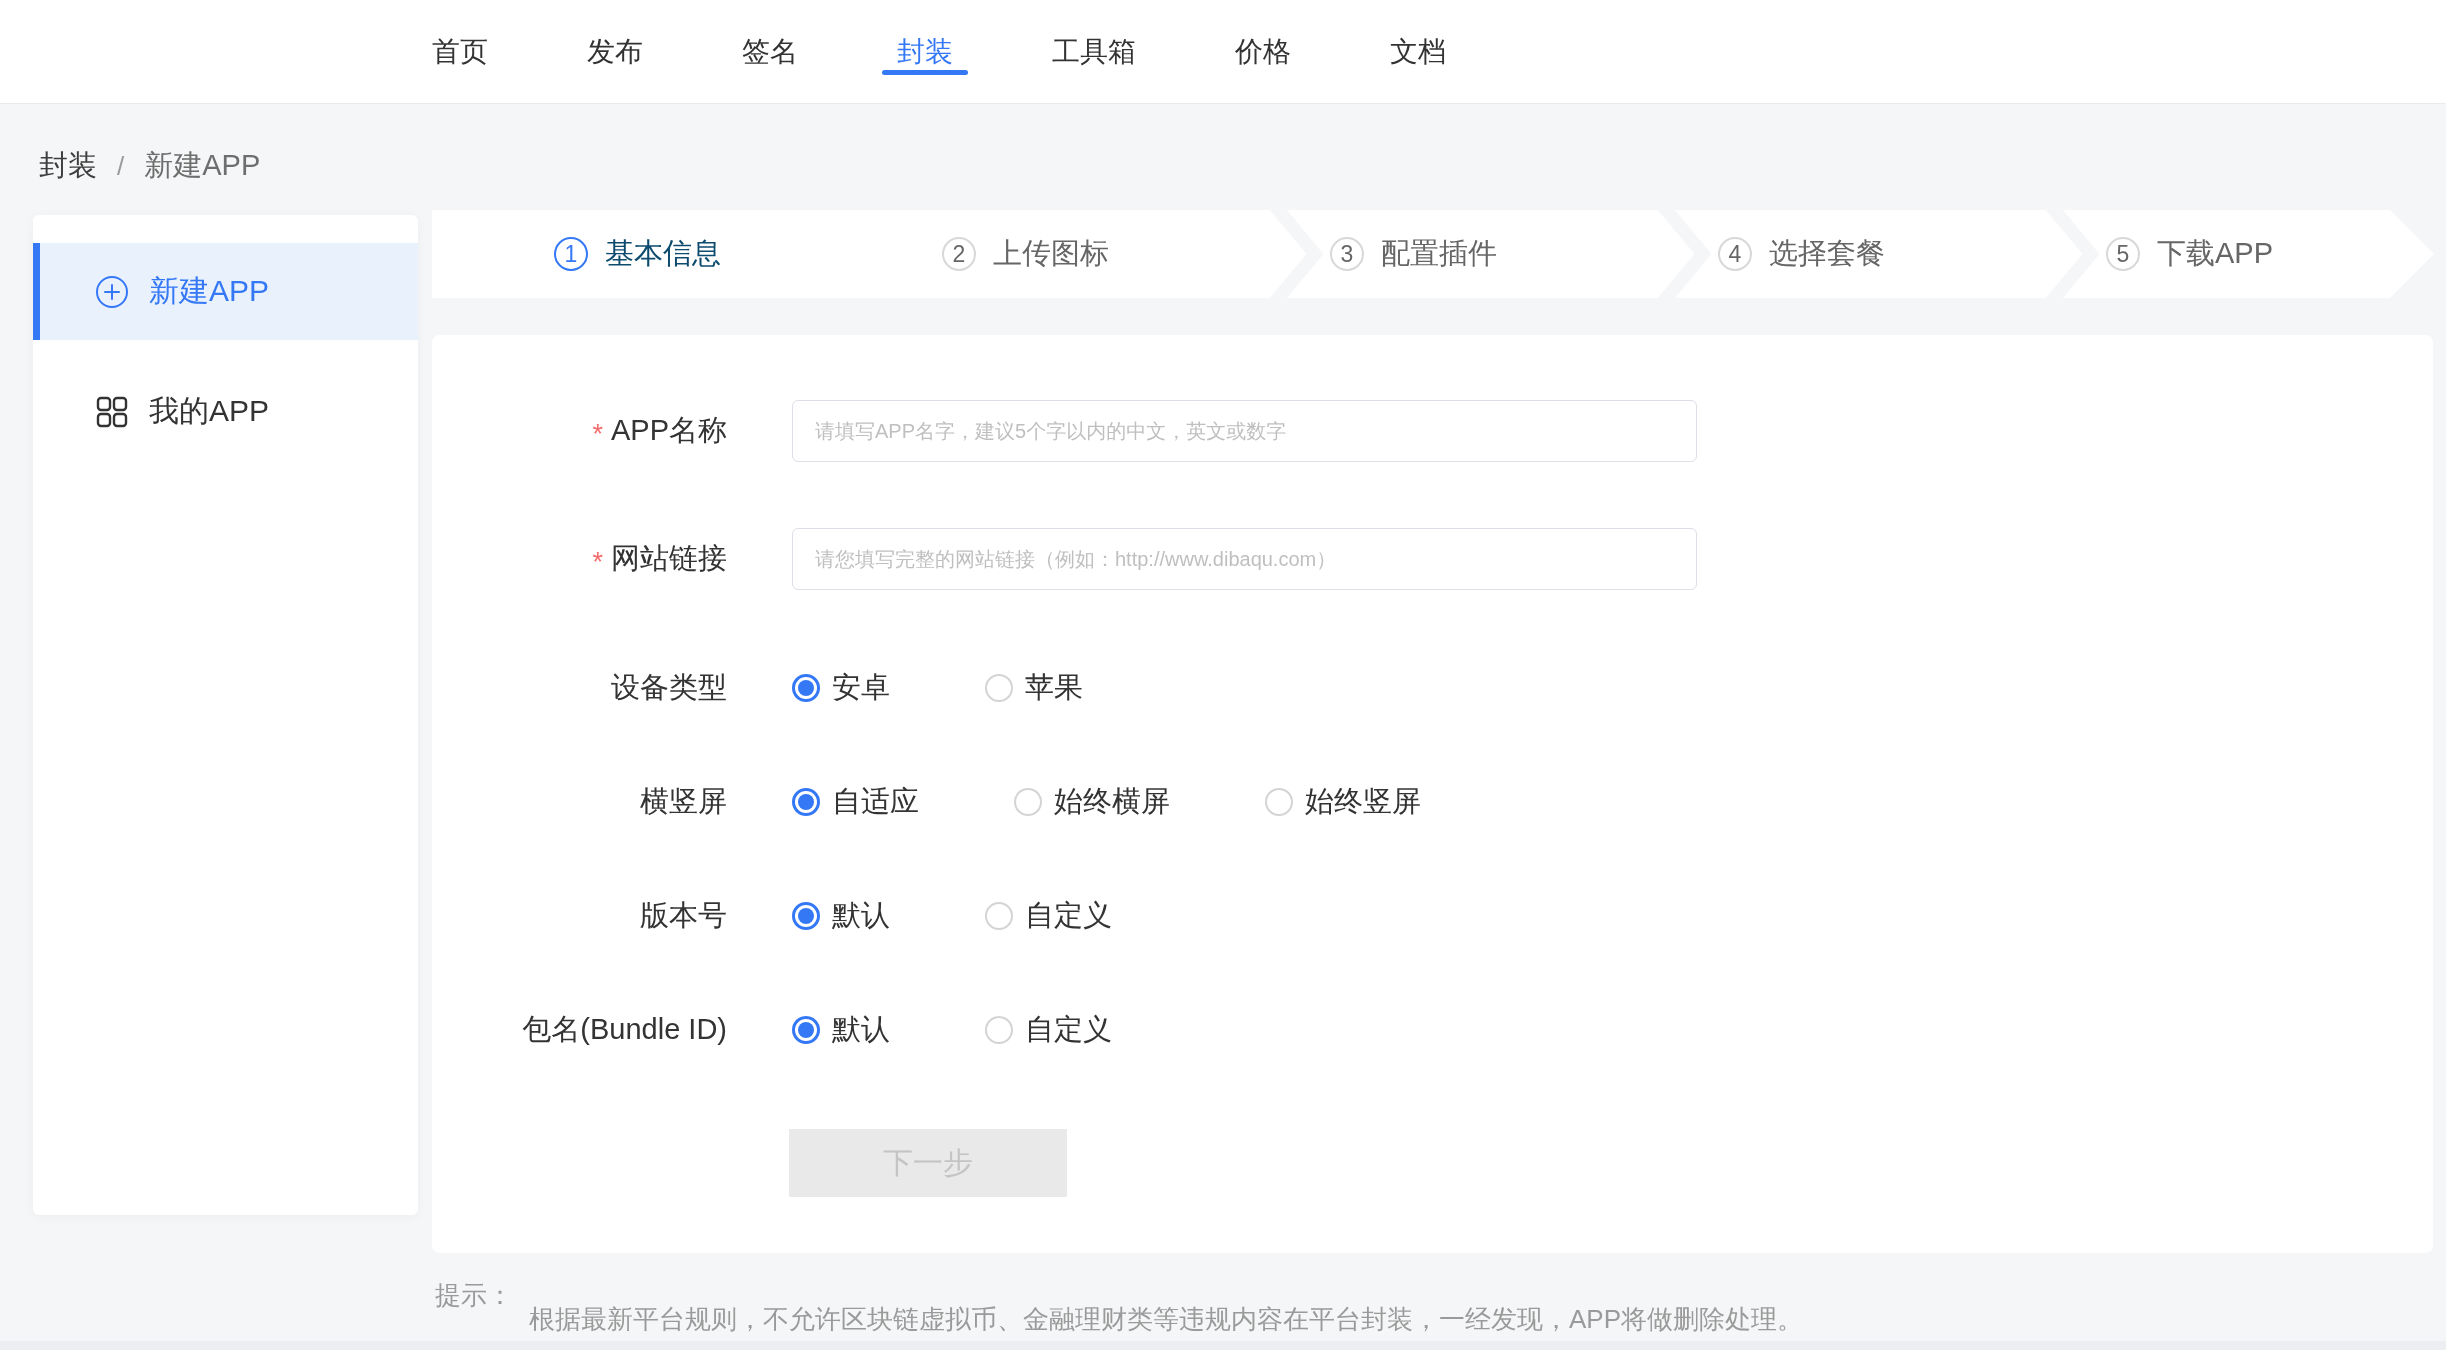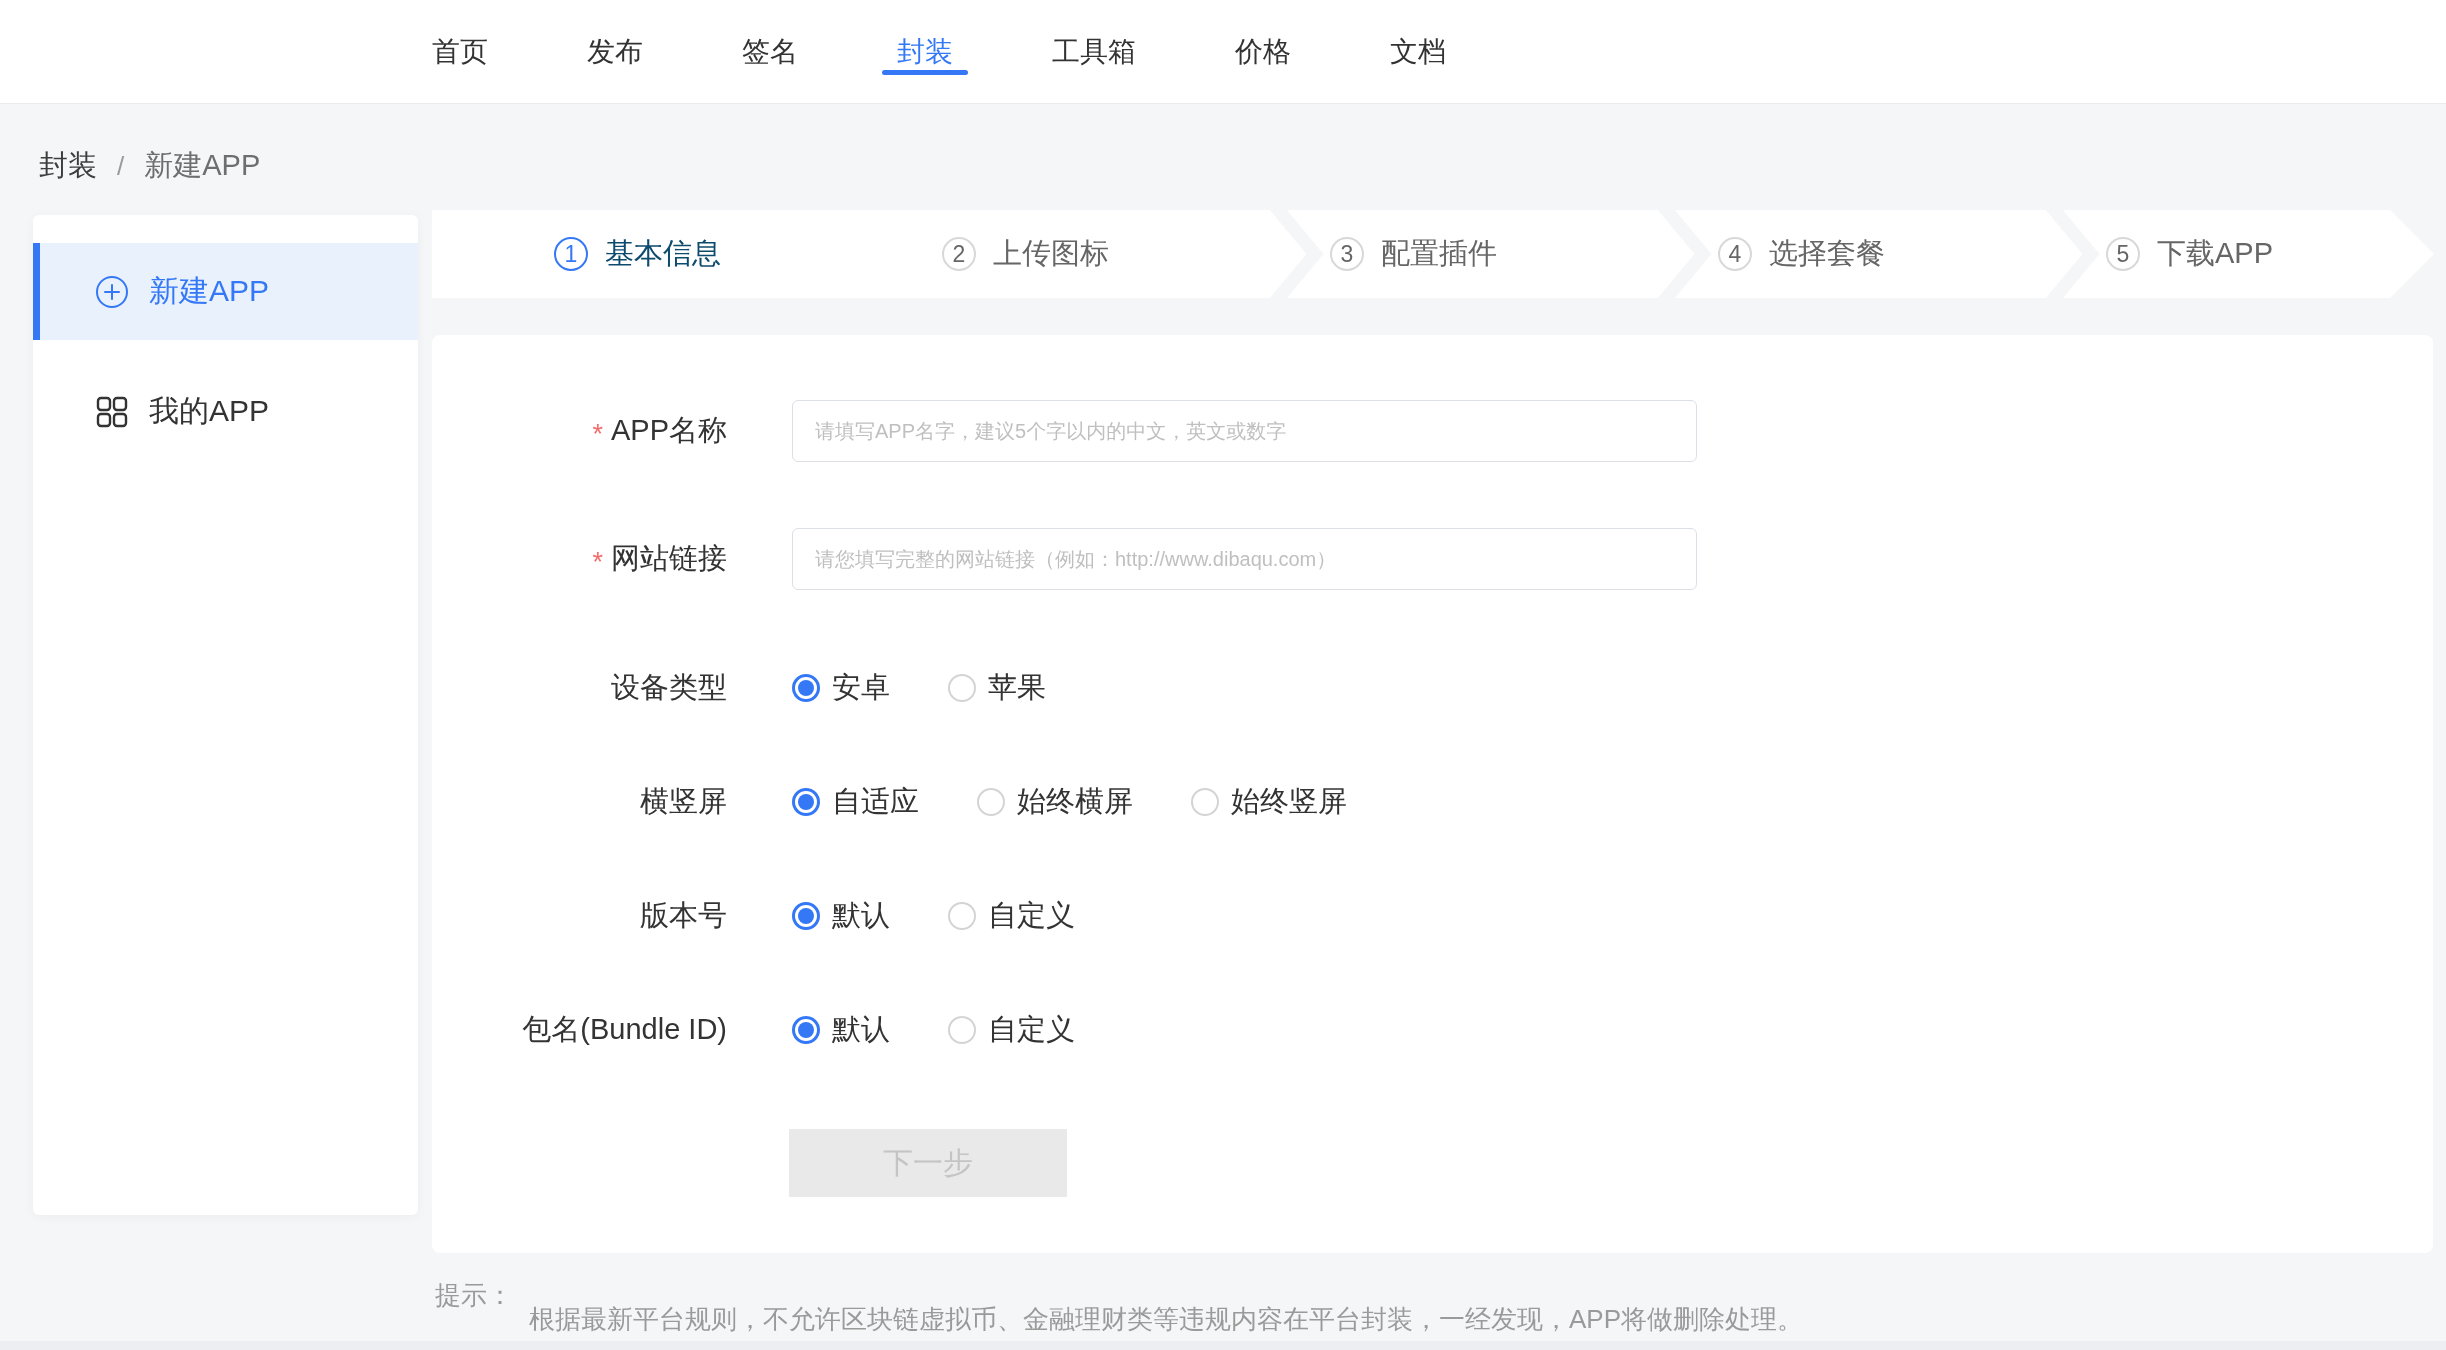--- a/index.html
+++ b/index.html
@@ -52,21 +52,21 @@
   .card { position:absolute; left:432px; top:335px; width:2001px; height:918px; background:#fff; border-radius:8px; }
   .form-row { position:absolute; left:0; width:100%; height:64px; }
   .form-label { position:absolute; left:0; top:0; width:295px; height:64px; display:flex;
                 align-items:center; justify-content:flex-end; font-size:29px; color:#333; }
   .req { color:#f56c6c; margin-right:8px; font-size:27px; padding-top:6px; }
   .form-control { position:absolute; left:360px; top:0; height:64px; display:flex; align-items:center; }
   .text-input { width:905px; height:62px; border:1px solid #dcdfe6; border-radius:6px;
                 padding:0 22px; font-size:20px; color:#333; background:#fff; outline:none;
                 font-family:"Liberation Sans","DejaVu Sans",sans-serif; }
   .text-input::placeholder { color:#bfbfbf; }
-  .radio-group { display:flex; align-items:center; gap:58px; }
+  .radio-group { display:flex; align-items:center; gap:95px; }
   .radio-item { display:flex; align-items:center; cursor:pointer; }
   .radio { width:28px; height:28px; border-radius:50%; border:2px solid #d4d4d4; background:#fff;
            margin-right:12px; position:relative; flex:0 0 28px; }
   .radio.checked { border:3px solid #3478f6; }
   .radio.checked::after { content:''; position:absolute; inset:3px; border-radius:50%; background:#3478f6; }
   .radio-label { font-size:29px; color:#333; }
   .next-btn { position:absolute; left:357px; top:794px; width:278px; height:68px; background:#e9e9e9;
               border:none; border-radius:1px; font-size:30px; color:#c4c4c4; cursor:not-allowed;
               font-family:"Liberation Sans","DejaVu Sans",sans-serif; }
 

